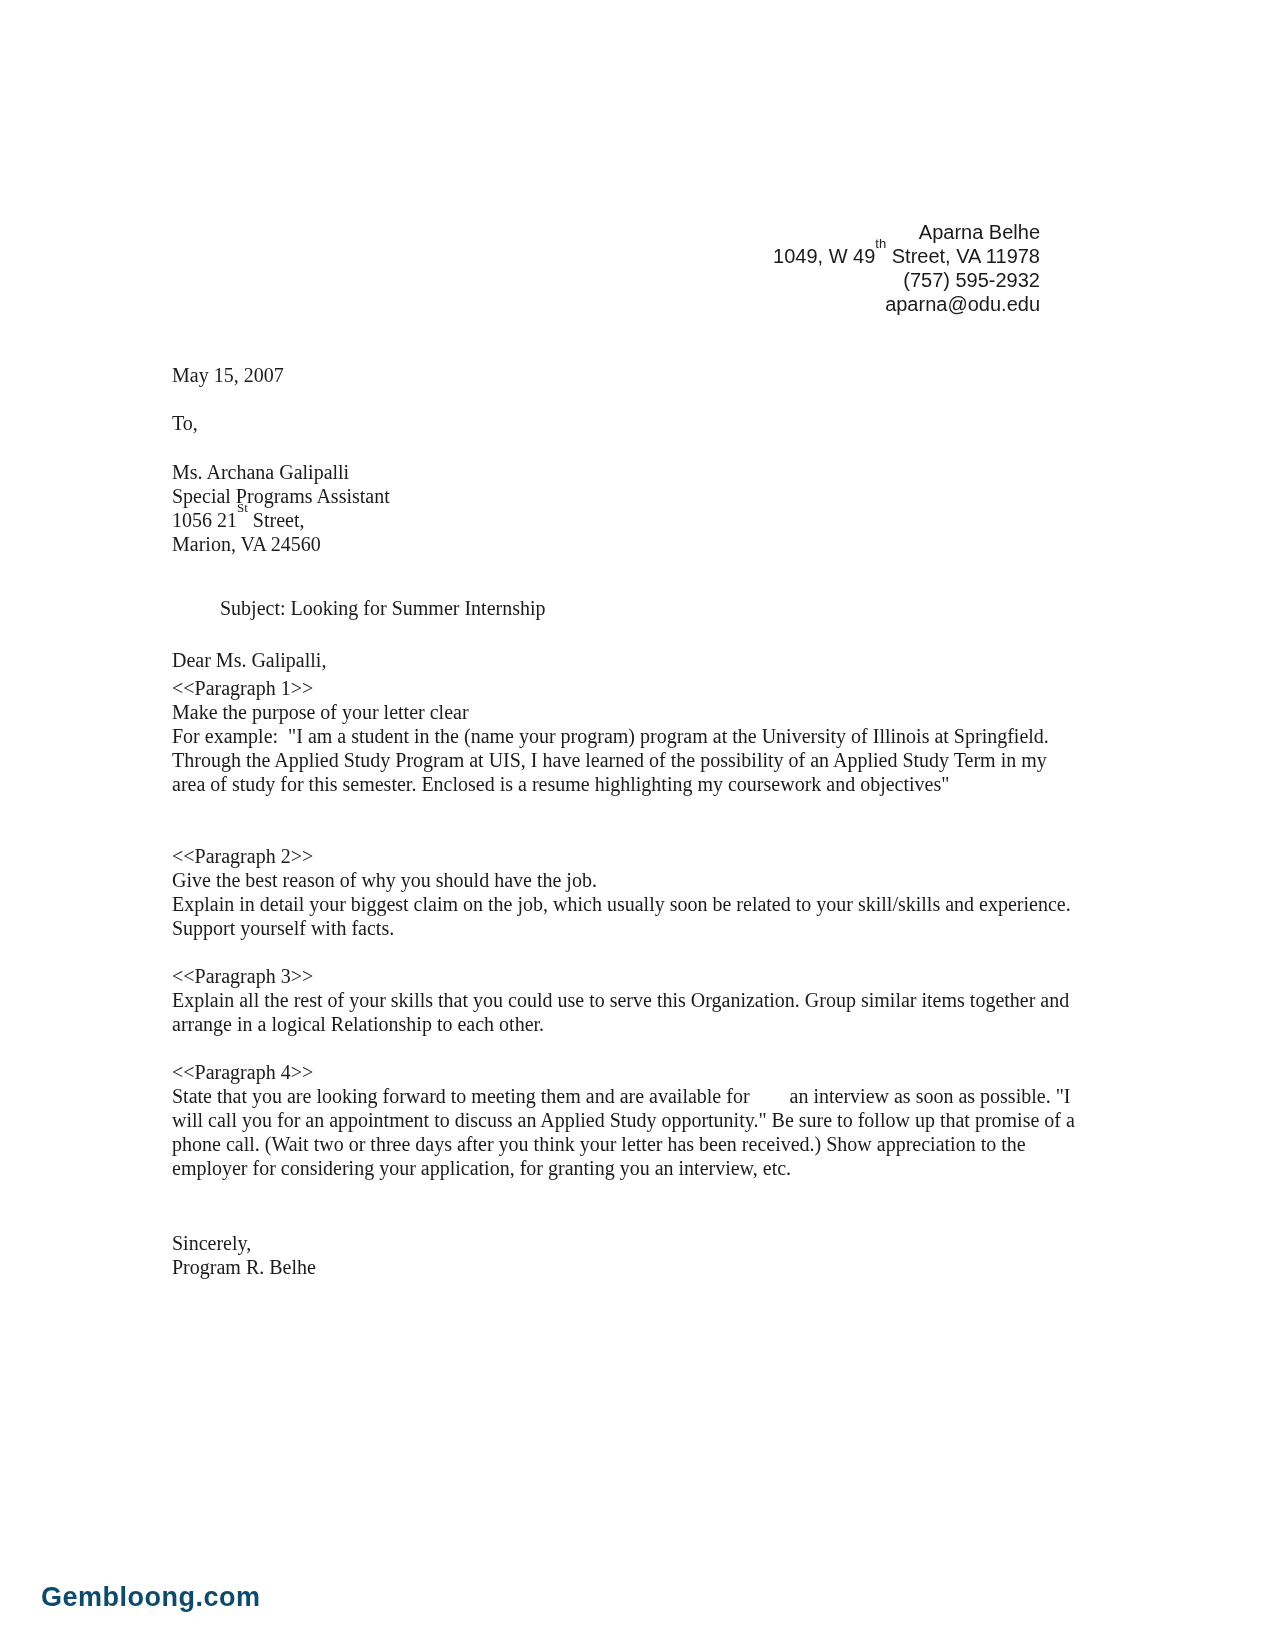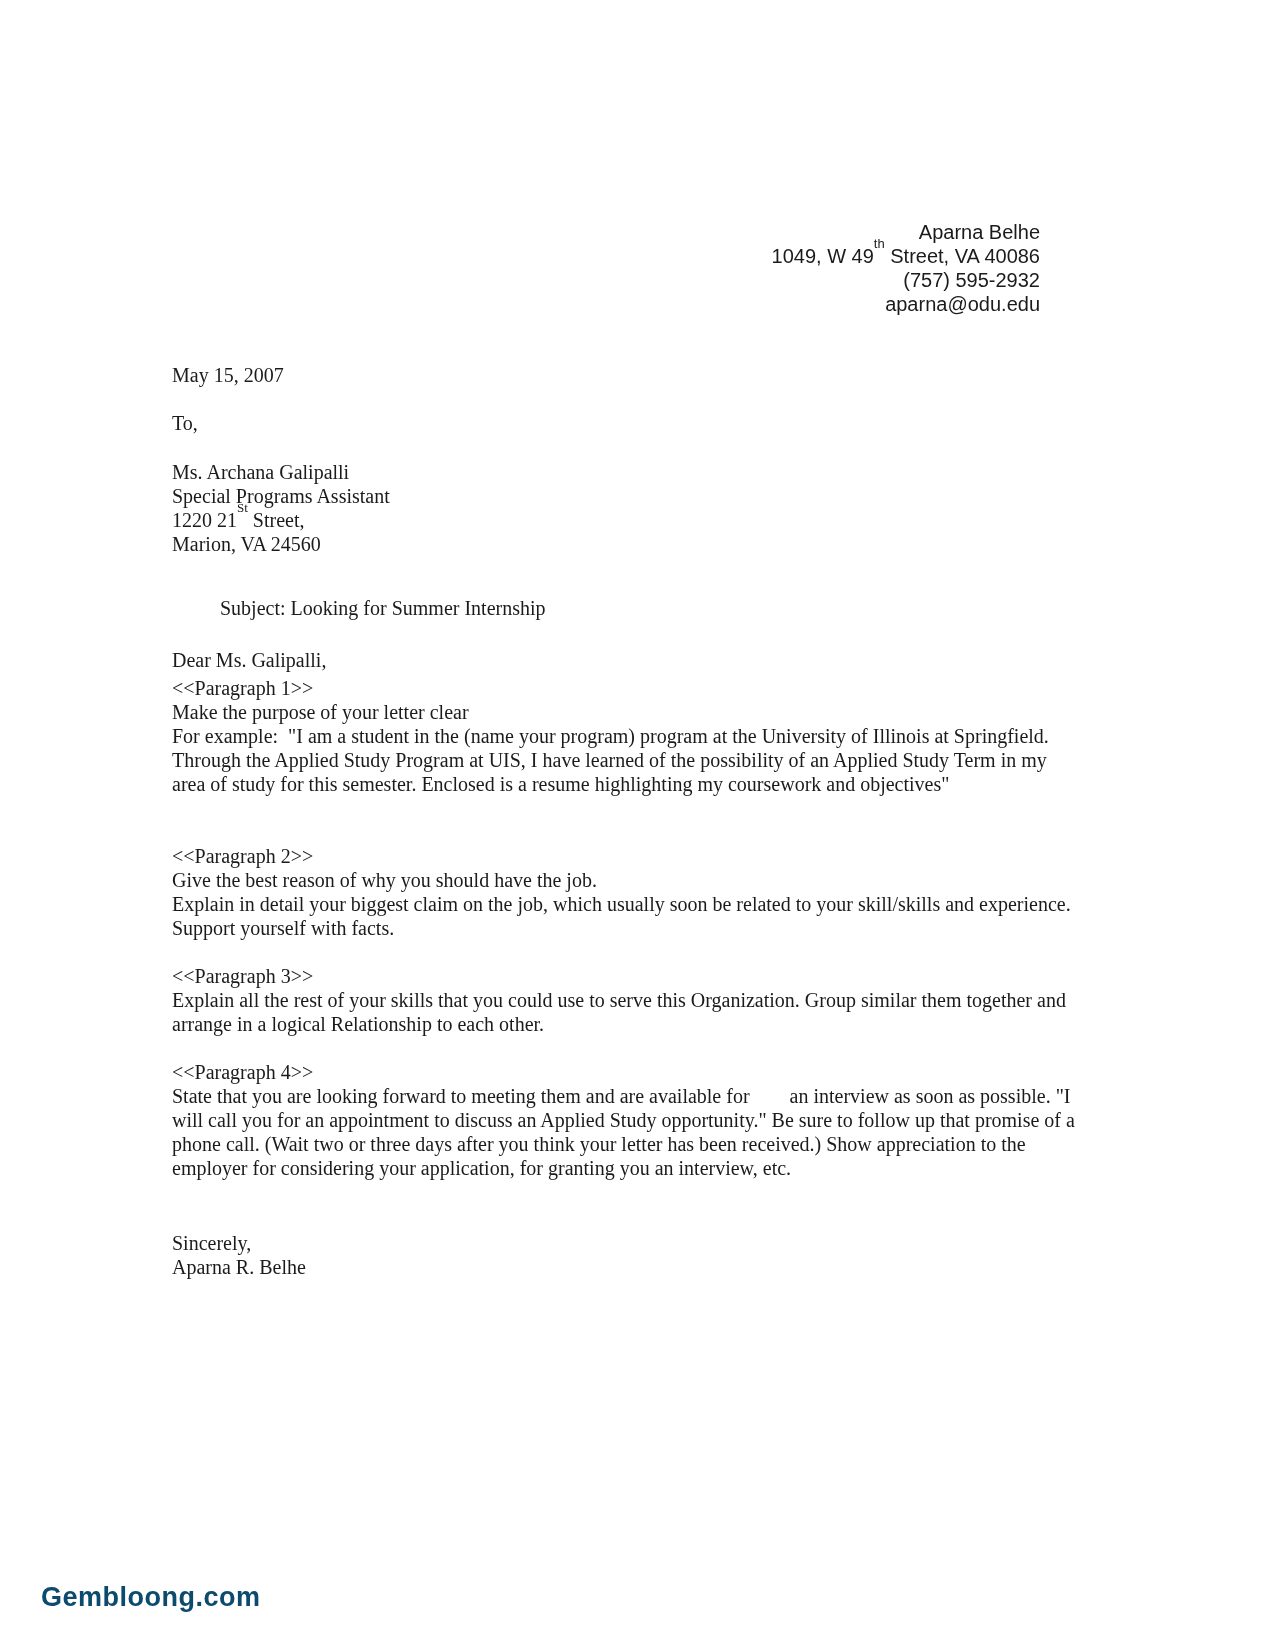--- a/index.html
+++ b/index.html
@@ -66,33 +66,33 @@
     font-family: "Liberation Sans", sans-serif;
   }
 </style>
 </head>
 <body>
 
 <div class="page">
 
   <div class="sender-block">
     <div>Aparna Belhe</div>
-    <div><span>1049, W 49</span><sup class="ordinal">th</sup><span> Street, VA 40086</span></div>
+    <div><span>1049, W 49</span><sup class="ordinal">th</sup><span> Street, VA 11978</span></div>
     <div>(757) 595-2932</div>
     <div>aparna@odu.edu</div>
   </div>
 
   <div class="block date-block">May 15, 2007</div>
 
   <div class="block to-block">To,</div>
 
   <div class="block recipient-block">
     <div>Ms. Archana Galipalli</div>
     <div>Special Programs Assistant</div>
-    <div><span>1220 21</span><sup class="ordinal">St</sup><span> Street,</span></div>
+    <div><span>1056 21</span><sup class="ordinal">St</sup><span> Street,</span></div>
     <div>Marion, VA 24560</div>
   </div>
 
   <div class="block subject-block">Subject: Looking for Summer Internship</div>
 
   <div class="block greeting-block">Dear Ms. Galipalli,</div>
 
   <div class="block p1">
     <div>&lt;&lt;Paragraph 1&gt;&gt;</div>
     <div class="para-body">Make the purpose of your letter clear
@@ -100,28 +100,28 @@
   </div>
 
   <div class="block p2">
     <div>&lt;&lt;Paragraph 2&gt;&gt;</div>
     <div class="para-body">Give the best reason of why you should have the job.
 Explain in detail your biggest claim on the job, which usually soon be related to your skill/skills and experience. Support yourself with facts.</div>
   </div>
 
   <div class="block p3">
     <div>&lt;&lt;Paragraph 3&gt;&gt;</div>
-    <div class="para-body">Explain all the rest of your skills that you could use to serve this Organization. Group similar them together and arrange in a logical Relationship to each other.</div>
+    <div class="para-body">Explain all the rest of your skills that you could use to serve this Organization. Group similar items together and arrange in a logical Relationship to each other.</div>
   </div>
 
   <div class="block p4">
     <div>&lt;&lt;Paragraph 4&gt;&gt;</div>
     <div class="para-body">State that you are looking forward to meeting them and are available for        an interview as soon as possible. "I will call you for an appointment to discuss an Applied Study opportunity." Be sure to follow up that promise of a phone call. (Wait two or three days after you think your letter has been received.) Show appreciation to the employer for considering your application, for granting you an interview, etc.</div>
   </div>
 
   <div class="block closing-block">
     <div>Sincerely,</div>
-    <div>Aparna R. Belhe</div>
+    <div>Program R. Belhe</div>
   </div>
 
   <div class="watermark" style="color: #0c4a6e;">Gembloong.com</div>
 
 </div>
 
 </body></html>

